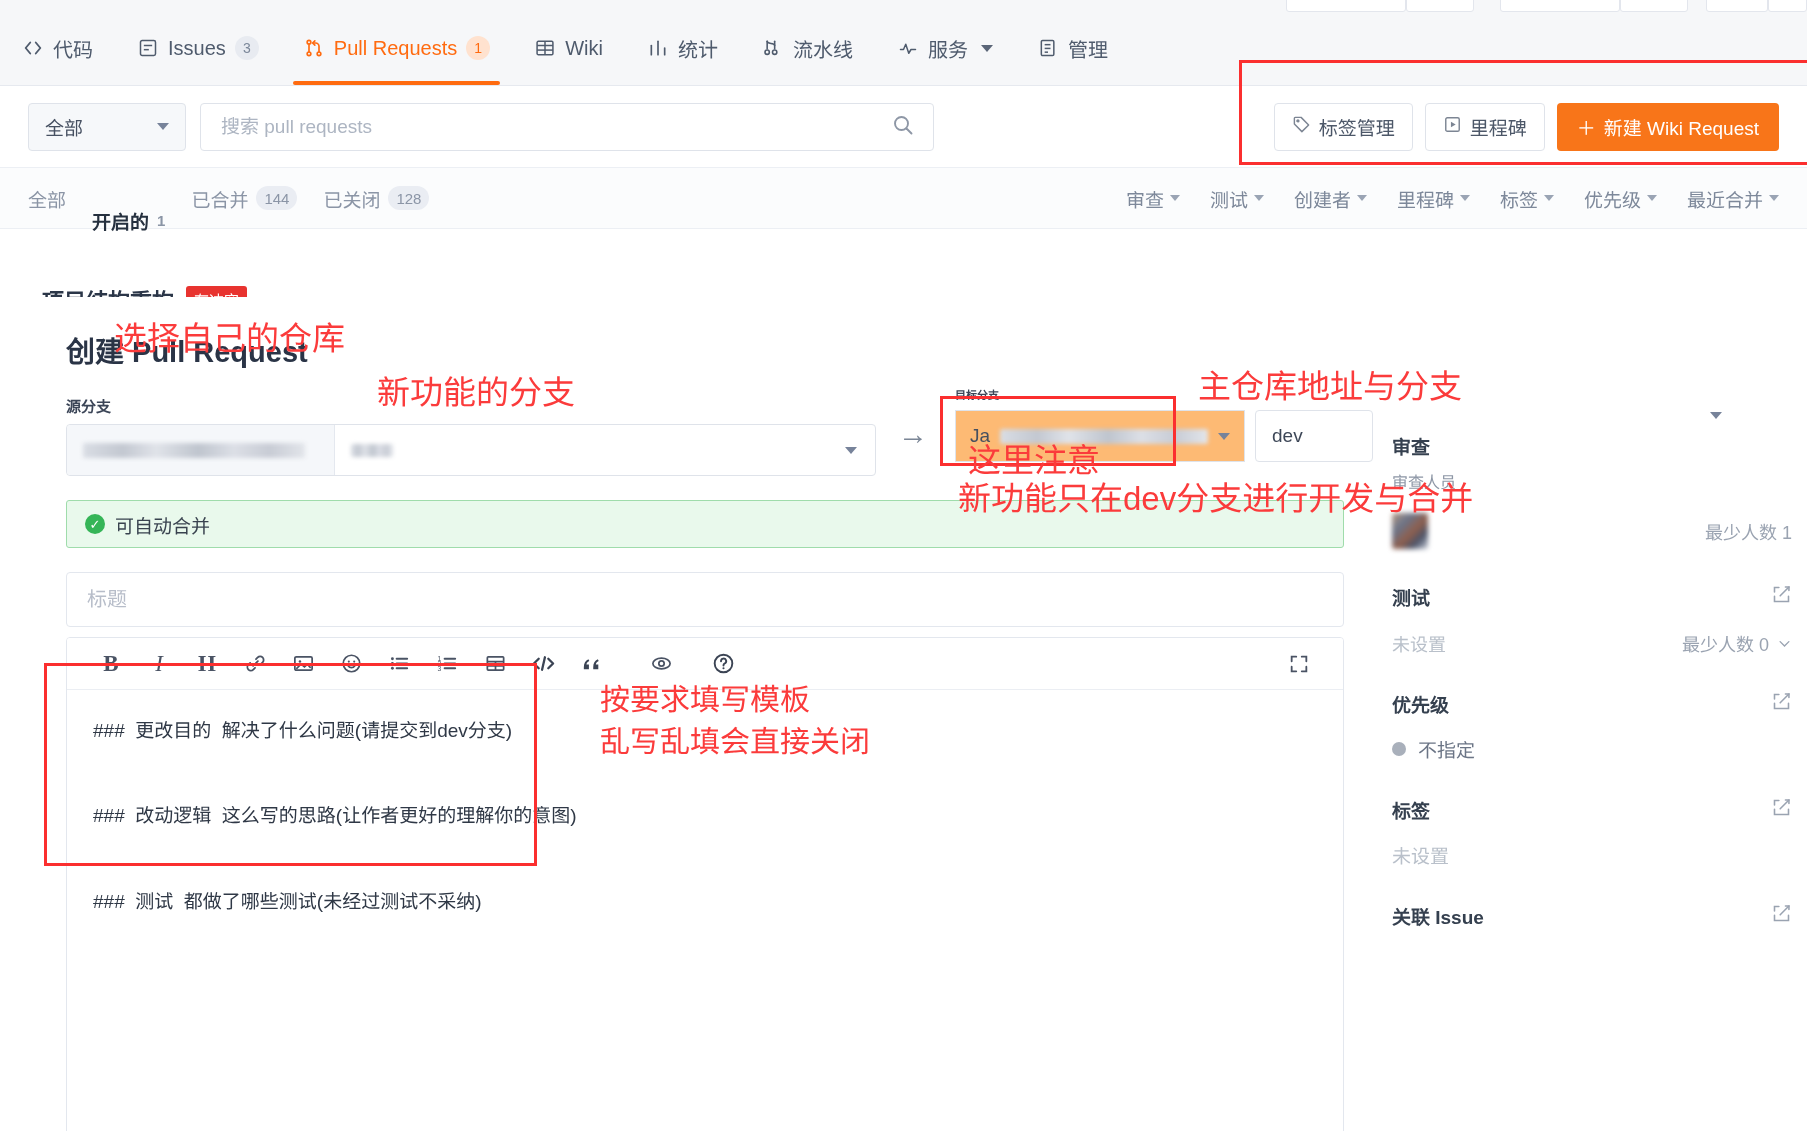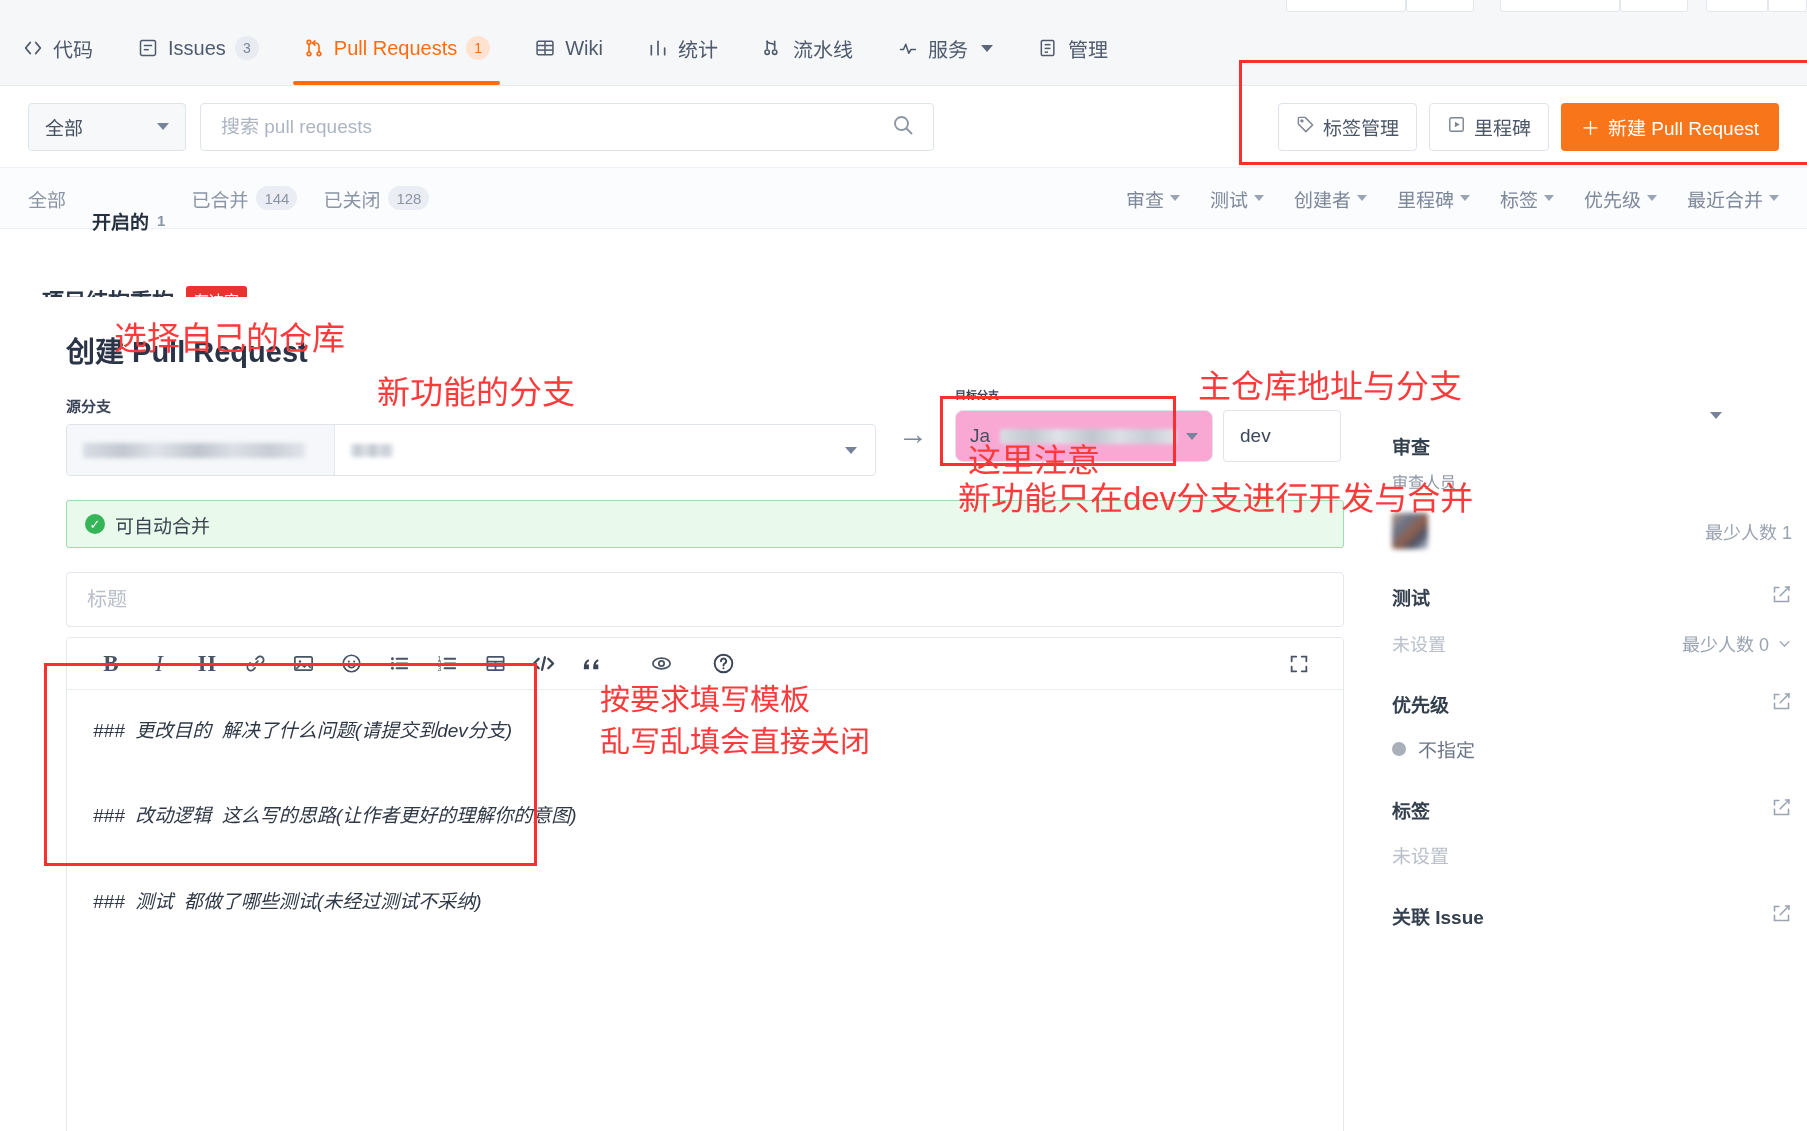--- a/index.html
+++ b/index.html
@@ -148,22 +148,22 @@
   }
   .arrow-mid {
     position:absolute; left:898px; top:117px; font-size:30px; color:#7b8696;
   }
   .tgt-wrap { position:absolute; left:955px; top:86px; width:418px; }
   .lbl-tgt { font-size:11px; font-weight:bold; color:#3b4557; }
   .tgt-select {
     margin-top:8px; height:52px; display:flex; align-items:center;
   }
   .tgt-repo {
-    width:258px; height:52px; border:1px solid #dfe3ea; border-radius:8px;
-    display:flex; align-items:center; padding:0 14px; gap:10px; background:#f9a8d4;
+    width:290px; height:52px; border:1px solid #dfe3ea; border-radius:0;
+    display:flex; align-items:center; padding:0 14px; gap:10px; background:#fdba74;
   }
   .tgt-branch {
     margin-left:10px; width:118px; height:52px; border:1px solid #dfe3ea; border-radius:4px;
     display:flex; align-items:center; padding:0 16px; font-size:19px; color:#3d4757; background:#fff;
   }
   .tgt-far-caret { position:absolute; left:1710px; top:112px; }
 
   
   .merge-banner {
     position:absolute; left:66px; top:200px; width:1278px; height:48px;
@@ -201,21 +201,21 @@
     width:44px;height:40px; display:flex;align-items:center;justify-content:center;
     color:#4a5364; cursor:pointer; font-size:23px;
   }
   .tb-ico.bold  { font-weight:bold; font-family:"Liberation Serif", serif; }
   .tb-ico.ital  { font-style:italic; font-family:"Liberation Serif", serif; }
   .tb-ico.head  { font-weight:bold; font-family:"Liberation Serif", serif; }
   .tb-spacer { flex:1; }
   .editor-body {
     padding:26px 26px 0 26px; font-size:19px; color:#2f3846; line-height:1.55;
   }
-  .editor-body p { margin:0 0 56px 0; white-space:pre;font-style:italic; }
+  .editor-body p { margin:0 0 56px 0; white-space:pre; }
 
   
   .side { position:absolute; left:1392px; top:132px; width:400px; }
   .side-sec { margin-bottom:34px; position:relative; }
   .side-h {
     display:flex; align-items:center; justify-content:space-between;
     font-size:19px; font-weight:bold; color:#35404f;
   }
   .side-sub {
     margin-top:20px; display:flex; align-items:center; justify-content:space-between;
@@ -384,21 +384,21 @@
           <svg width="19" height="19" viewBox="0 0 24 24" fill="none" stroke="#7c8593" stroke-width="1.8">
               <rect x="3.5" y="3.5" width="17" height="17" rx="2"></rect>
               <polygon points="10,8.5 16,12 10,15.5" fill="#7c8593" stroke="none"></polygon>
             </svg>
         </span>
         <span>里程碑</span>
       </div>
 
       <button class="btn-primary">
         <span>＋</span>
-        <span>新建 Pull Request</span>
+        <span>新建 Wiki Request</span>
       </button>
     </div>
   </div>
 
   <div class="filterbar">
     <div class="fb-state">
       <div class="fb-item">
         <span>全部</span>
       </div>
       <div class="fb-item strong">

